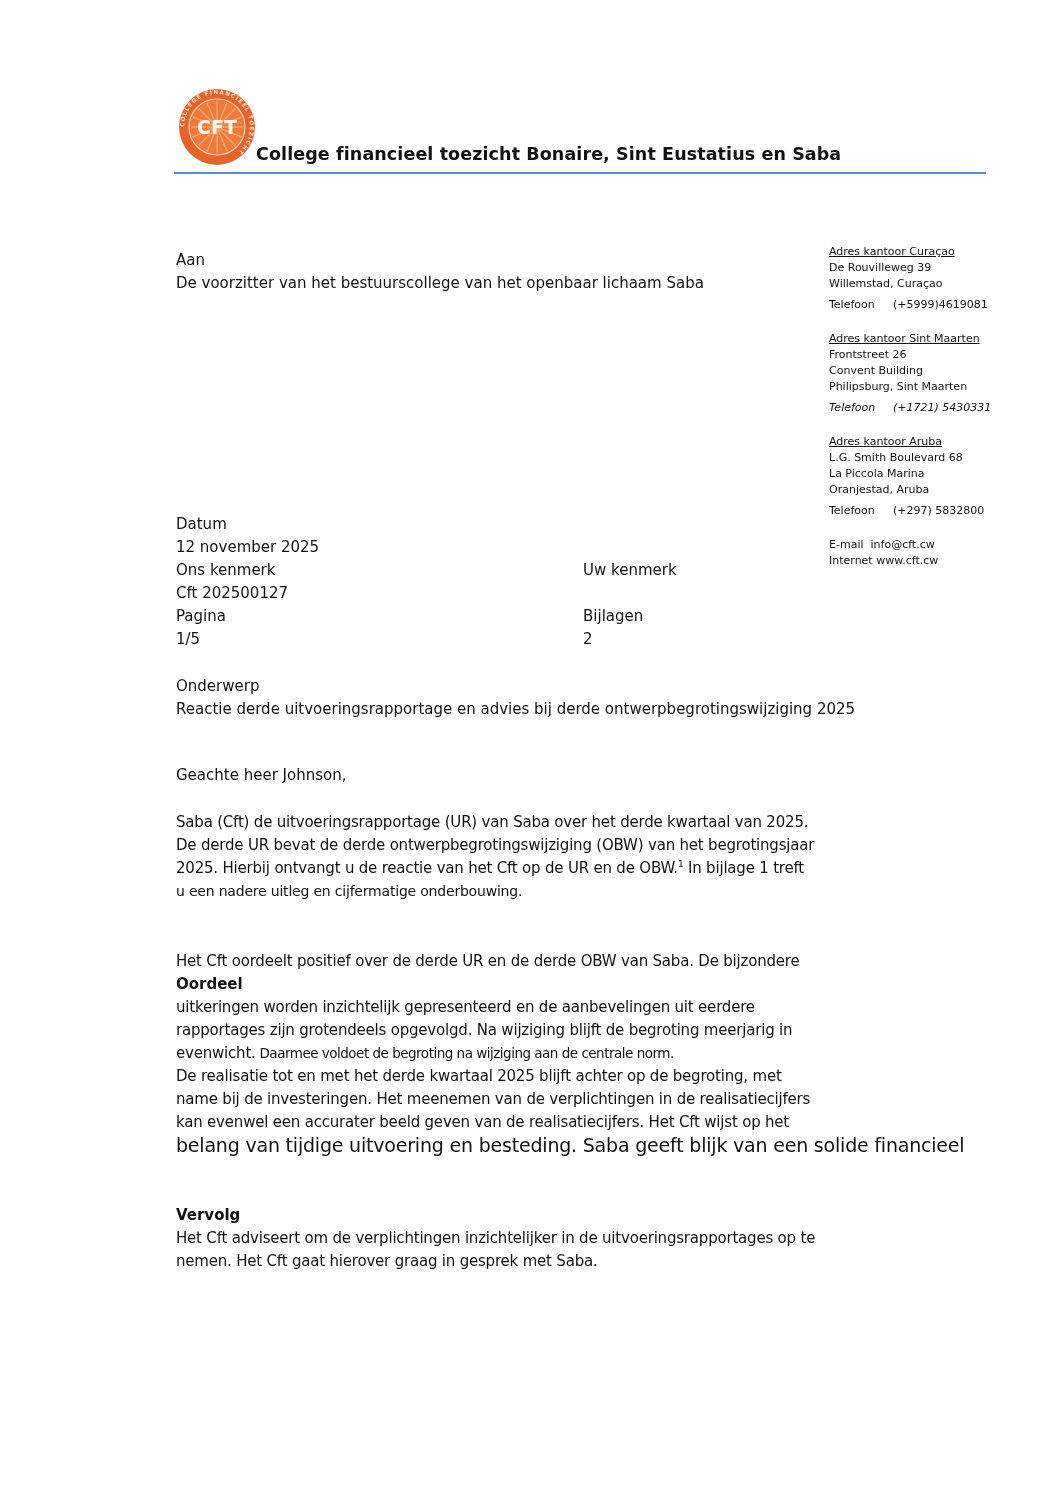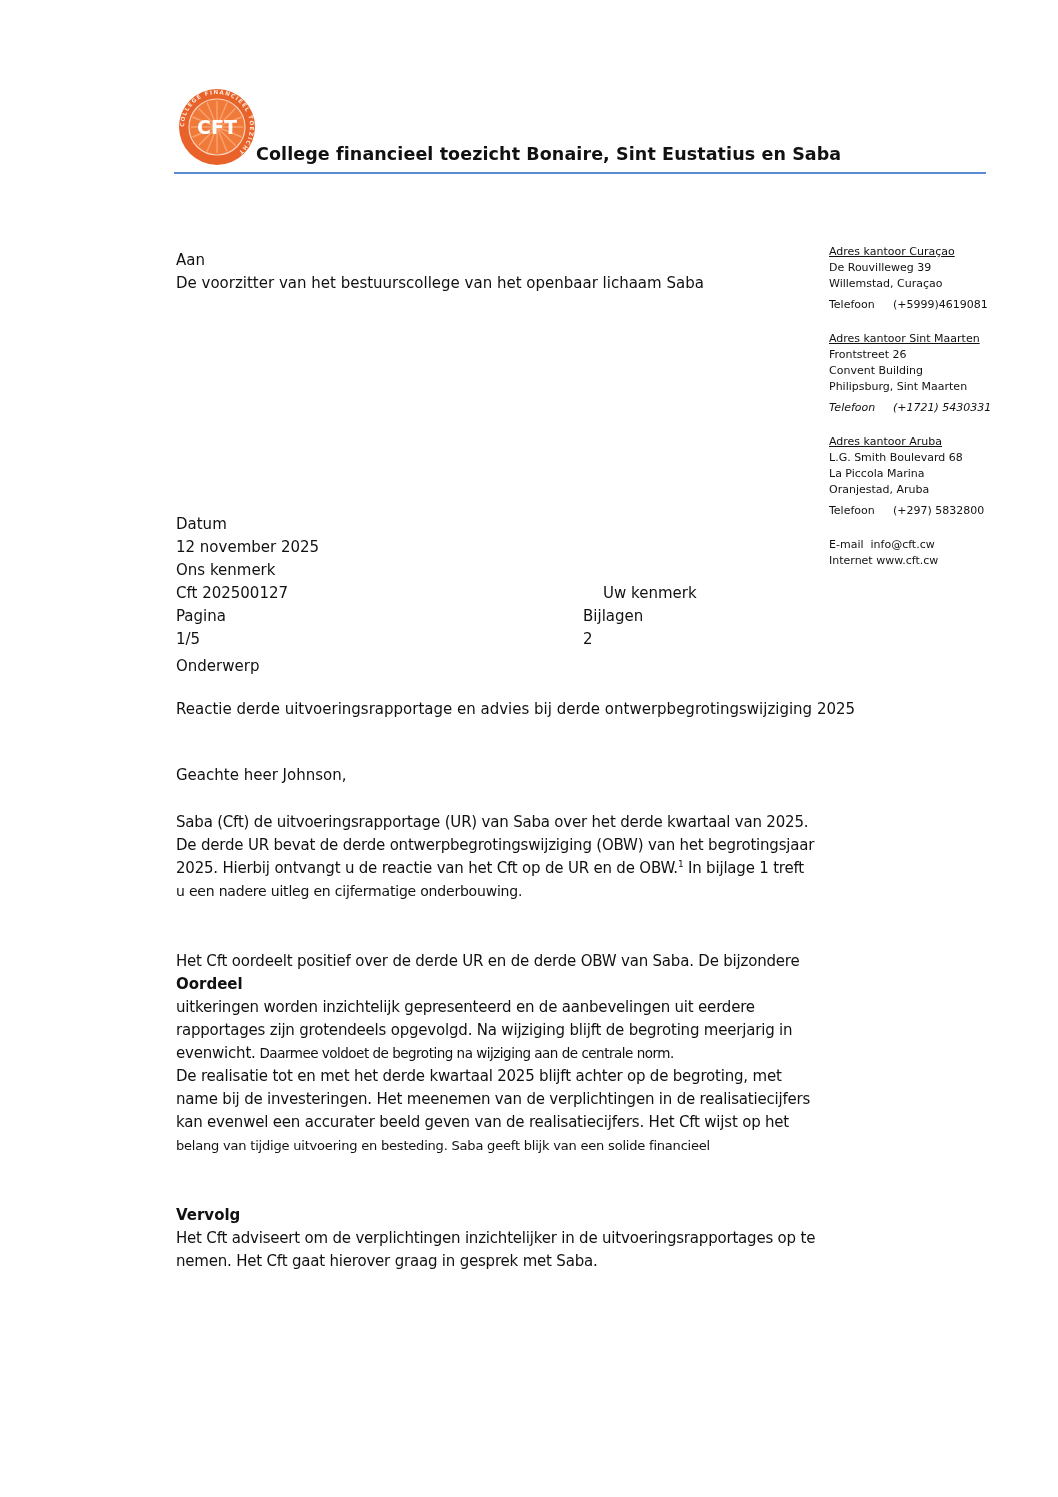--- a/index.html
+++ b/index.html
@@ -71,49 +71,49 @@
   <div style="margin-top:5px;"><span class="tel-label">Telefoon</span><span>(+297) 5832800</span></div>
 </div>
 <div class="abs side" style="top:537px;">
   <div><span>E-mail</span>&nbsp;&nbsp;<span>info@cft.cw</span></div>
   <div><span>Internet</span> <span>www.cft.cw</span></div>
 </div>
 
 <div class="abs txt" style="left:176px; top:513px;">Datum</div>
 <div class="abs txt" style="left:176px; top:536px;">12 november 2025</div>
 <div class="abs txt" style="left:176px; top:559px;">Ons kenmerk</div>
-<div class="abs txt" style="left:583px; top:582px;margin-left:20px;">Uw kenmerk</div>
+<div class="abs txt" style="left:583px; top:559px;">Uw kenmerk</div>
 <div class="abs txt" style="left:176px; top:582px;">Cft 202500127</div>
 <div class="abs txt" style="left:583px; top:582px;"></div>
 <div class="abs txt" style="left:176px; top:605px;">Pagina</div>
 <div class="abs txt" style="left:583px; top:605px;">Bijlagen</div>
 <div class="abs txt" style="left:176px; top:628px;">1/5</div>
 <div class="abs txt" style="left:583px; top:628px;">2</div>
 
-<div class="abs txt" style="left:176px; top:655px;">Onderwerp</div>
+<div class="abs txt" style="left:176px; top:675px;">Onderwerp</div>
 <div class="abs txt" style="left:176px; top:698px;">Reactie derde uitvoeringsrapportage en advies bij derde ontwerpbegrotingswijziging 2025</div>
 
 <div class="abs txt" style="left:176px; top:764px;">Geachte heer Johnson,</div>
 
 <div class="abs para" style="top:811px;">
   <p class="txt cond" style="font-size:15px;">Saba (Cft) de uitvoeringsrapportage (UR) van Saba over het derde kwartaal van 2025.</p>
   <p class="txt cond" style="font-size:15px;">De derde UR bevat de derde ontwerpbegrotingswijziging (OBW) van het begrotingsjaar</p>
   <p class="txt cond" style="font-size:15px;"><span>2025. Hierbij ontvangt u de reactie van het Cft op de UR en de OBW.</span><sup>1</sup><span> In bijlage 1 treft</span></p>
   <p class="txt cond" style="font-size:14px;">u een nadere uitleg en cijfermatige onderbouwing.</p>
 </div>
 
 <div class="abs para" style="top:950px;">
   <p class="txt cond" style="font-size:15px;">Het Cft oordeelt positief over de derde UR en de derde OBW van Saba. De bijzondere</p>
   <p class="txt heading">Oordeel</p>
   <p class="txt cond" style="font-size:15px;">uitkeringen worden inzichtelijk gepresenteerd en de aanbevelingen uit eerdere</p>
   <p class="txt cond" style="font-size:15px;">rapportages zijn grotendeels opgevolgd. Na wijziging blijft de begroting meerjarig in</p>
   <p class="txt"><span class="cond" style="font-size:15px;">evenwicht.</span><span class="cond" style="font-size:13.5px; letter-spacing:-0.5px;"> Daarmee voldoet de begroting na wijziging aan de centrale norm.</span></p>
   <p class="txt cond" style="font-size:15px;">De realisatie tot en met het derde kwartaal 2025 blijft achter op de begroting, met</p>
   <p class="txt cond" style="font-size:15px;">name bij de investeringen. Het meenemen van de verplichtingen in de realisatiecijfers</p>
   <p class="txt cond" style="font-size:15px;">kan evenwel een accurater beeld geven van de realisatiecijfers. Het Cft wijst op het</p>
-  <p class="txt cond" style="font-size:13px;">belang van tijdige uitvoering en besteding. Saba geeft blijk van een solide financieel</p>
+  <p class="txt cond" style="font-size:19px;">belang van tijdige uitvoering en besteding. Saba geeft blijk van een solide financieel</p>
 </div>
 
 <div class="abs para" style="top:1204px;">
   <p class="txt heading">Vervolg</p>
   <p class="txt cond" style="font-size:15px;">Het Cft adviseert om de verplichtingen inzichtelijker in de uitvoeringsrapportages op te</p>
   <p class="txt cond" style="font-size:15px;">nemen. Het Cft gaat hierover graag in gesprek met Saba.</p>
 </div>
 
 </body></html>

